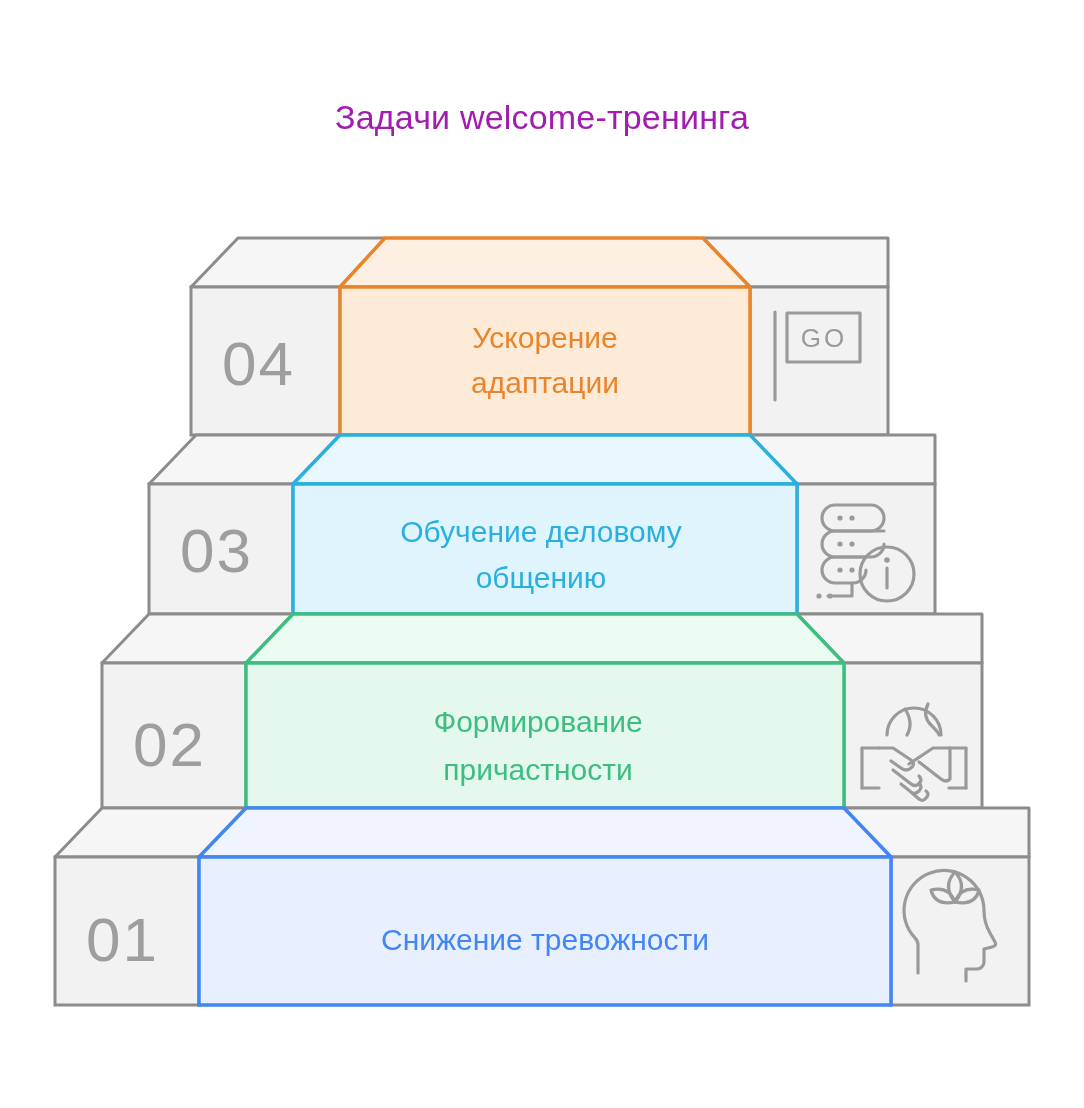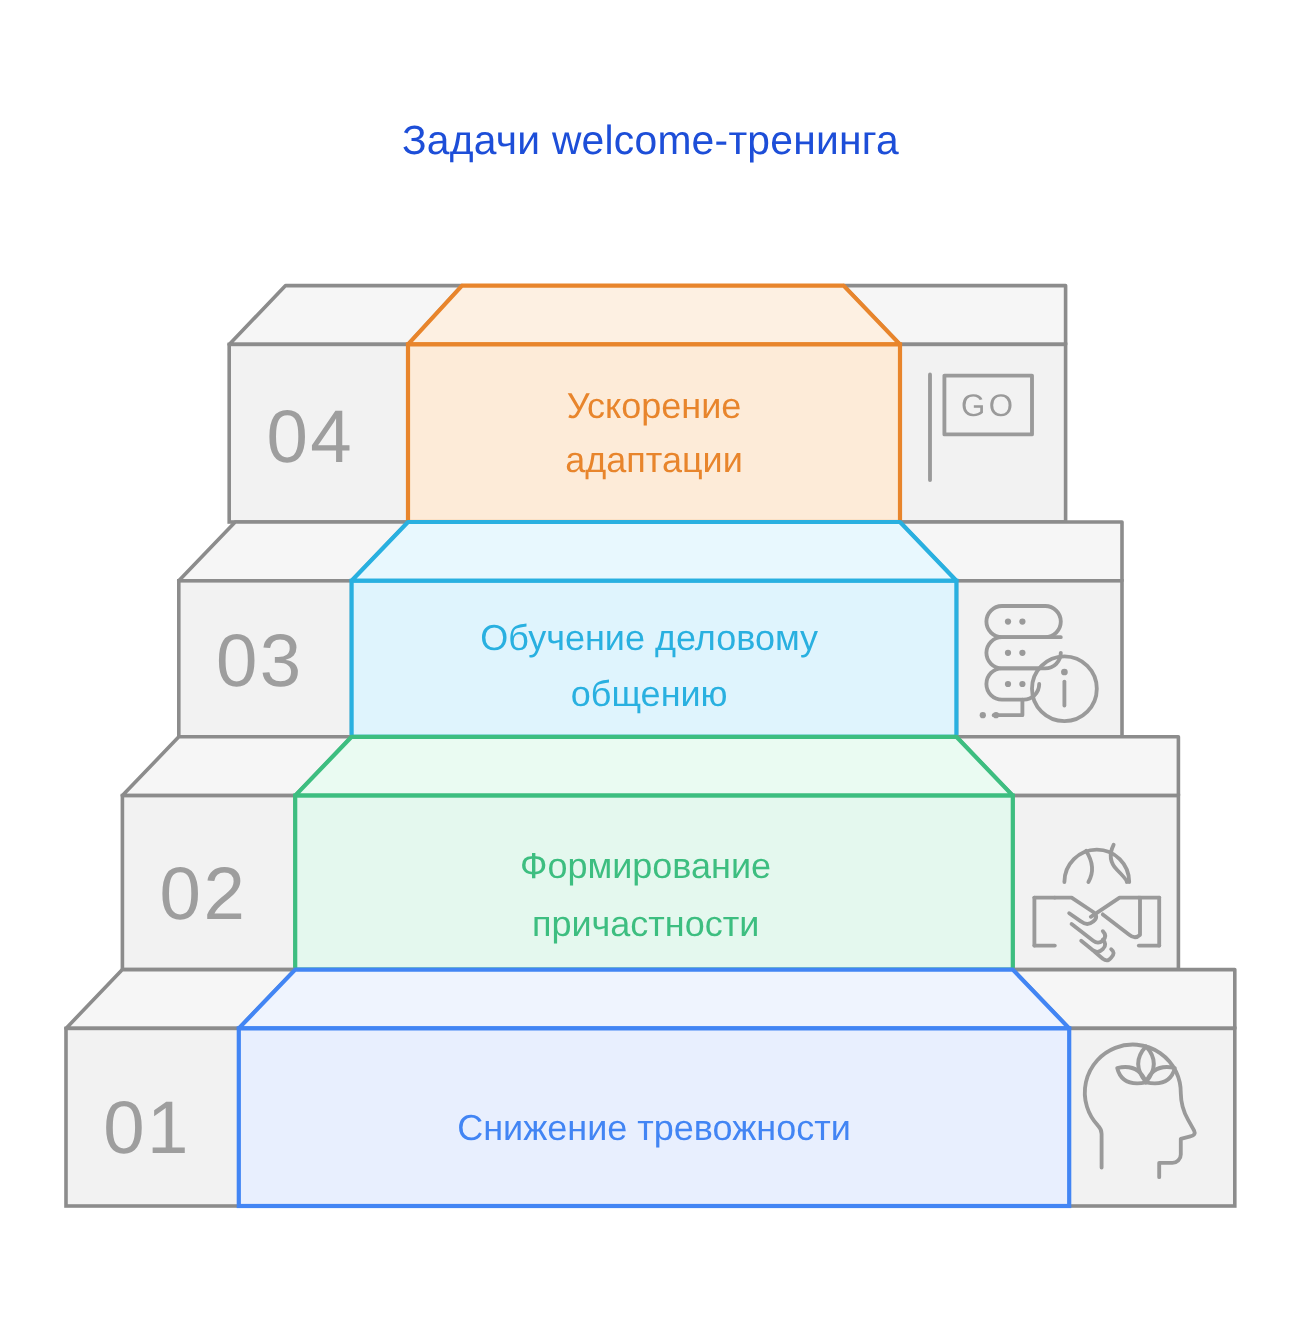--- a/index.html
+++ b/index.html
@@ -23,21 +23,21 @@
   }
 
   #title {
     position: absolute;
     left: 0;
     top: 98px;
     width: 1084px;
     text-align: center;
     font-size: 34px;
     font-weight: 400;
-    color: #1d4ed8;
+    color: #a21caf;
     letter-spacing: 0.2px;
     white-space: nowrap;
   }
 
   #diagram {
     position: absolute;
     left: 0;
     top: 0;
     width: 1084px;
     height: 1108px;

